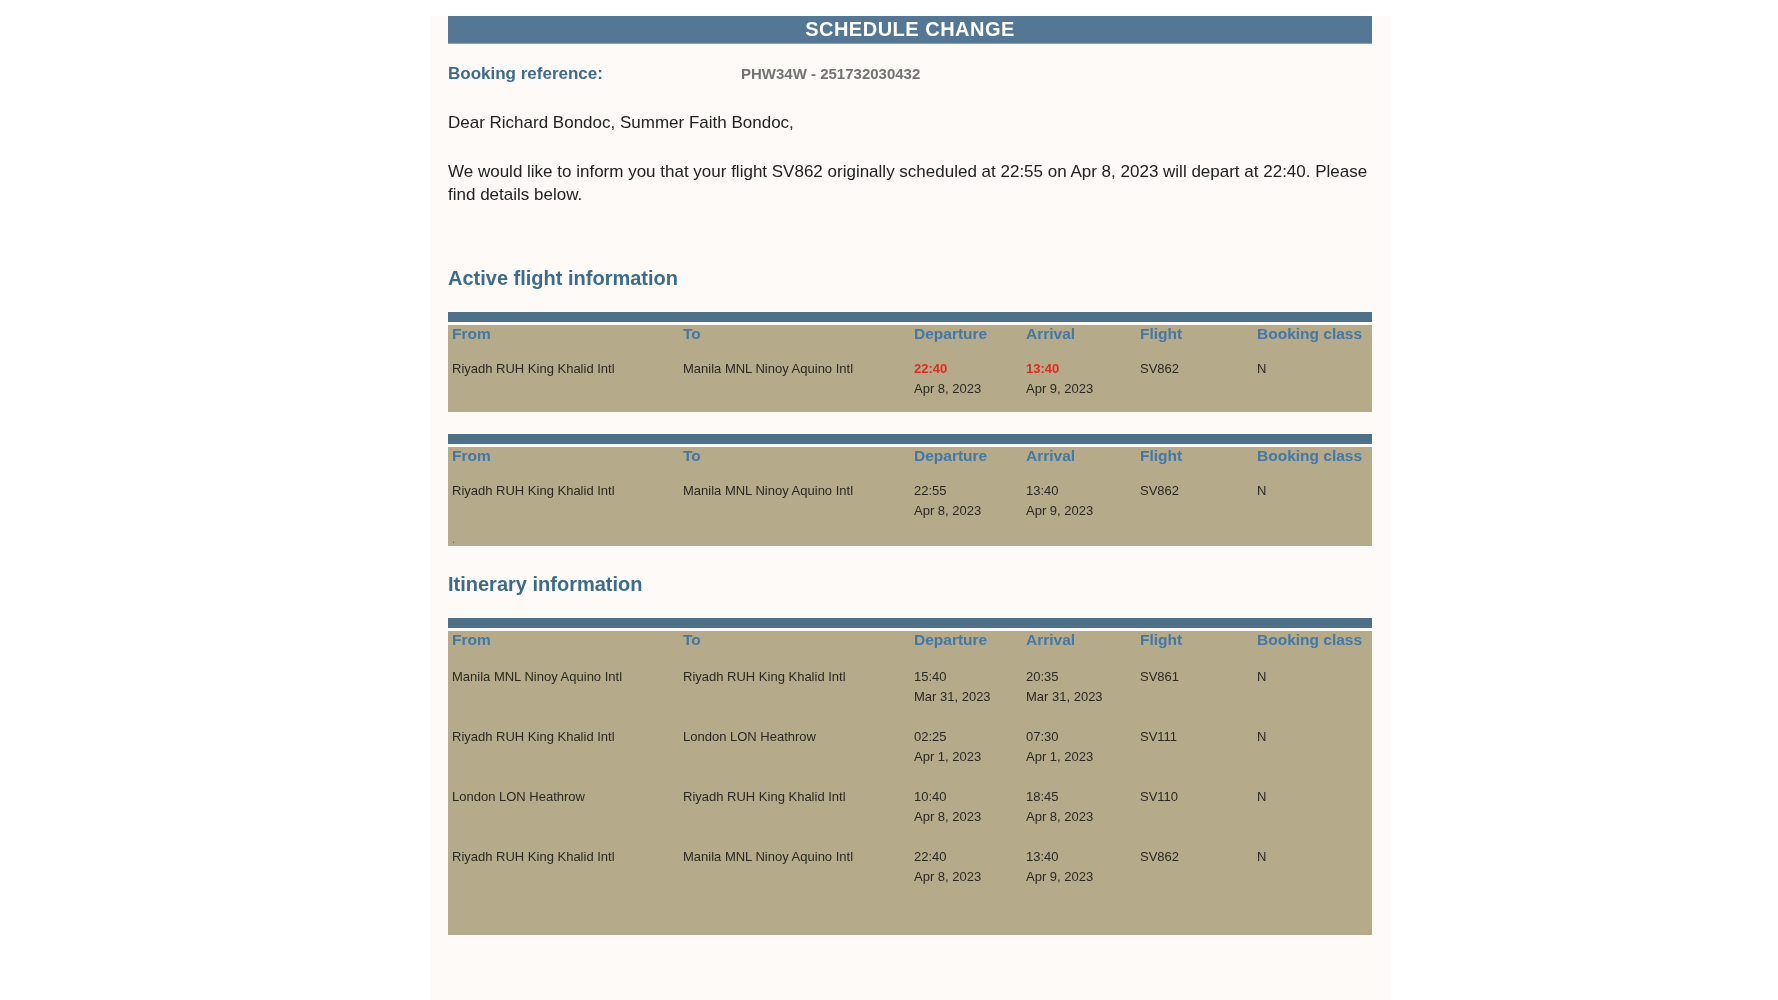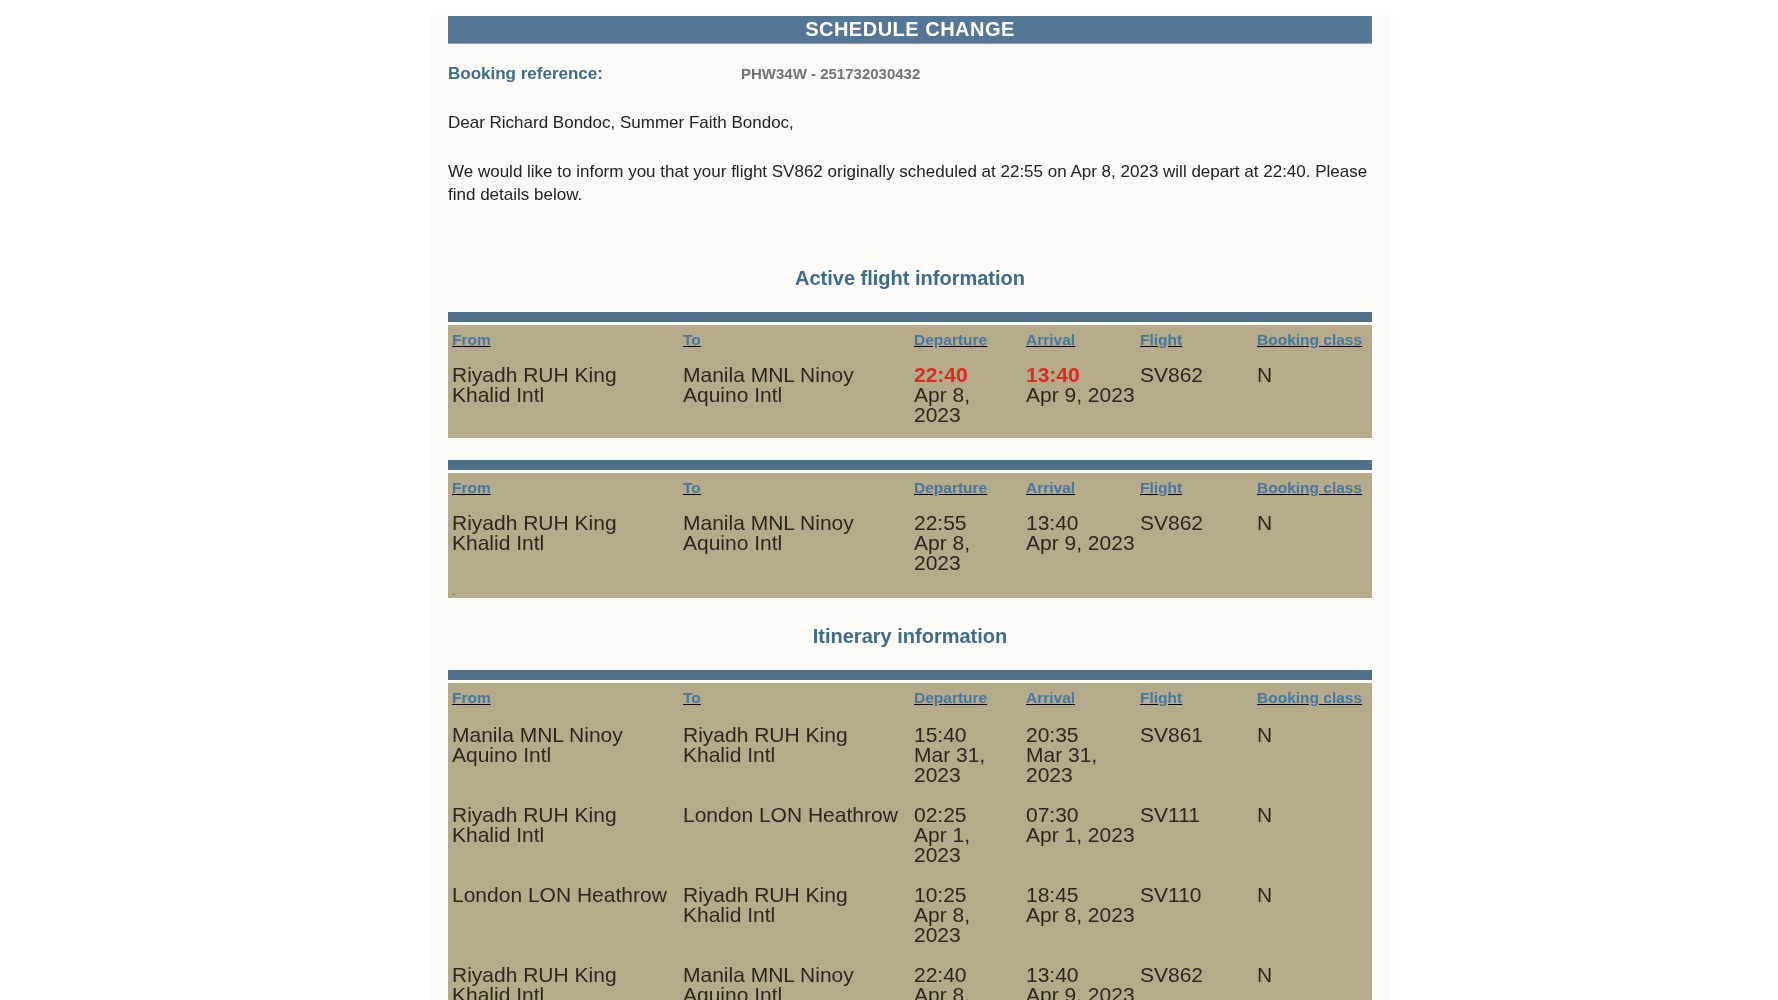--- a/index.html
+++ b/index.html
@@ -55,60 +55,57 @@
     line-height: 23px;
   }
   .greeting { margin-top: 27px; }
   .notice   { margin-top: 26px; max-width: 920px; }
   .wish     { margin-top: 23px; }
   .section-heading {
     margin: 12px 18px;
     font-size: 20px;
     font-weight: bold;
     color: var(--heading-text, #3d6c8b);
-    text-align: center;
   }
   .heading-active    { margin-top: 61px; }
   .heading-previous  { margin-top: 33px; }
   .heading-itinerary { margin-top: 27px; }
   .table-bar {
     margin: 22px 18px 0;
     height: 10px;
     background: var(--table-bar, #4e7189);
   }
   .flight-table {
     margin: 3px 18px 0;
     background: var(--table-bg, #b5ab8b);
   }
   .t-head, .t-row {
     display: grid;
     grid-template-columns: 231px 231px 112px 114px 117px 1fr;
   }
   .t-head {
-    padding-top: 6px;
     height: 24px;
-    text-decoration: underline;
   }
   .t-head .c {
     font-size: 15.5px;
     font-weight: bold;
     color: var(--table-header-text, #4477a4);
     padding-left: 4px;
     white-space: nowrap;
   }
   .t-row {
     padding-top: 10px;
     padding-bottom: 13px;
   }
   .itinerary-table .t-row {
     padding-top: 12px;
     padding-bottom: 8px;
   }
   .t-row .c {
-    font-size: 21px;
+    font-size: 13px;
     color: var(--cell-text, #2b2820);
     padding-left: 4px;
     line-height: 20px;
   }
   .time-hl {
     color: var(--highlight-time, #df2b1e);
     font-weight: bold;
   }
   .table-footnote {
     height: 12px;
@@ -231,21 +228,21 @@
         <div>Apr 1, 2023</div>
       </div>
       <div class="c">SV111</div>
       <div class="c">N</div>
     </div>
 
     <div class="t-row">
       <div class="c">London LON Heathrow</div>
       <div class="c">Riyadh RUH King Khalid Intl</div>
       <div class="c">
-        <div>10:25</div>
+        <div>10:40</div>
         <div>Apr 8, 2023</div>
       </div>
       <div class="c">
         <div>18:45</div>
         <div>Apr 8, 2023</div>
       </div>
       <div class="c">SV110</div>
       <div class="c">N</div>
     </div>
 

